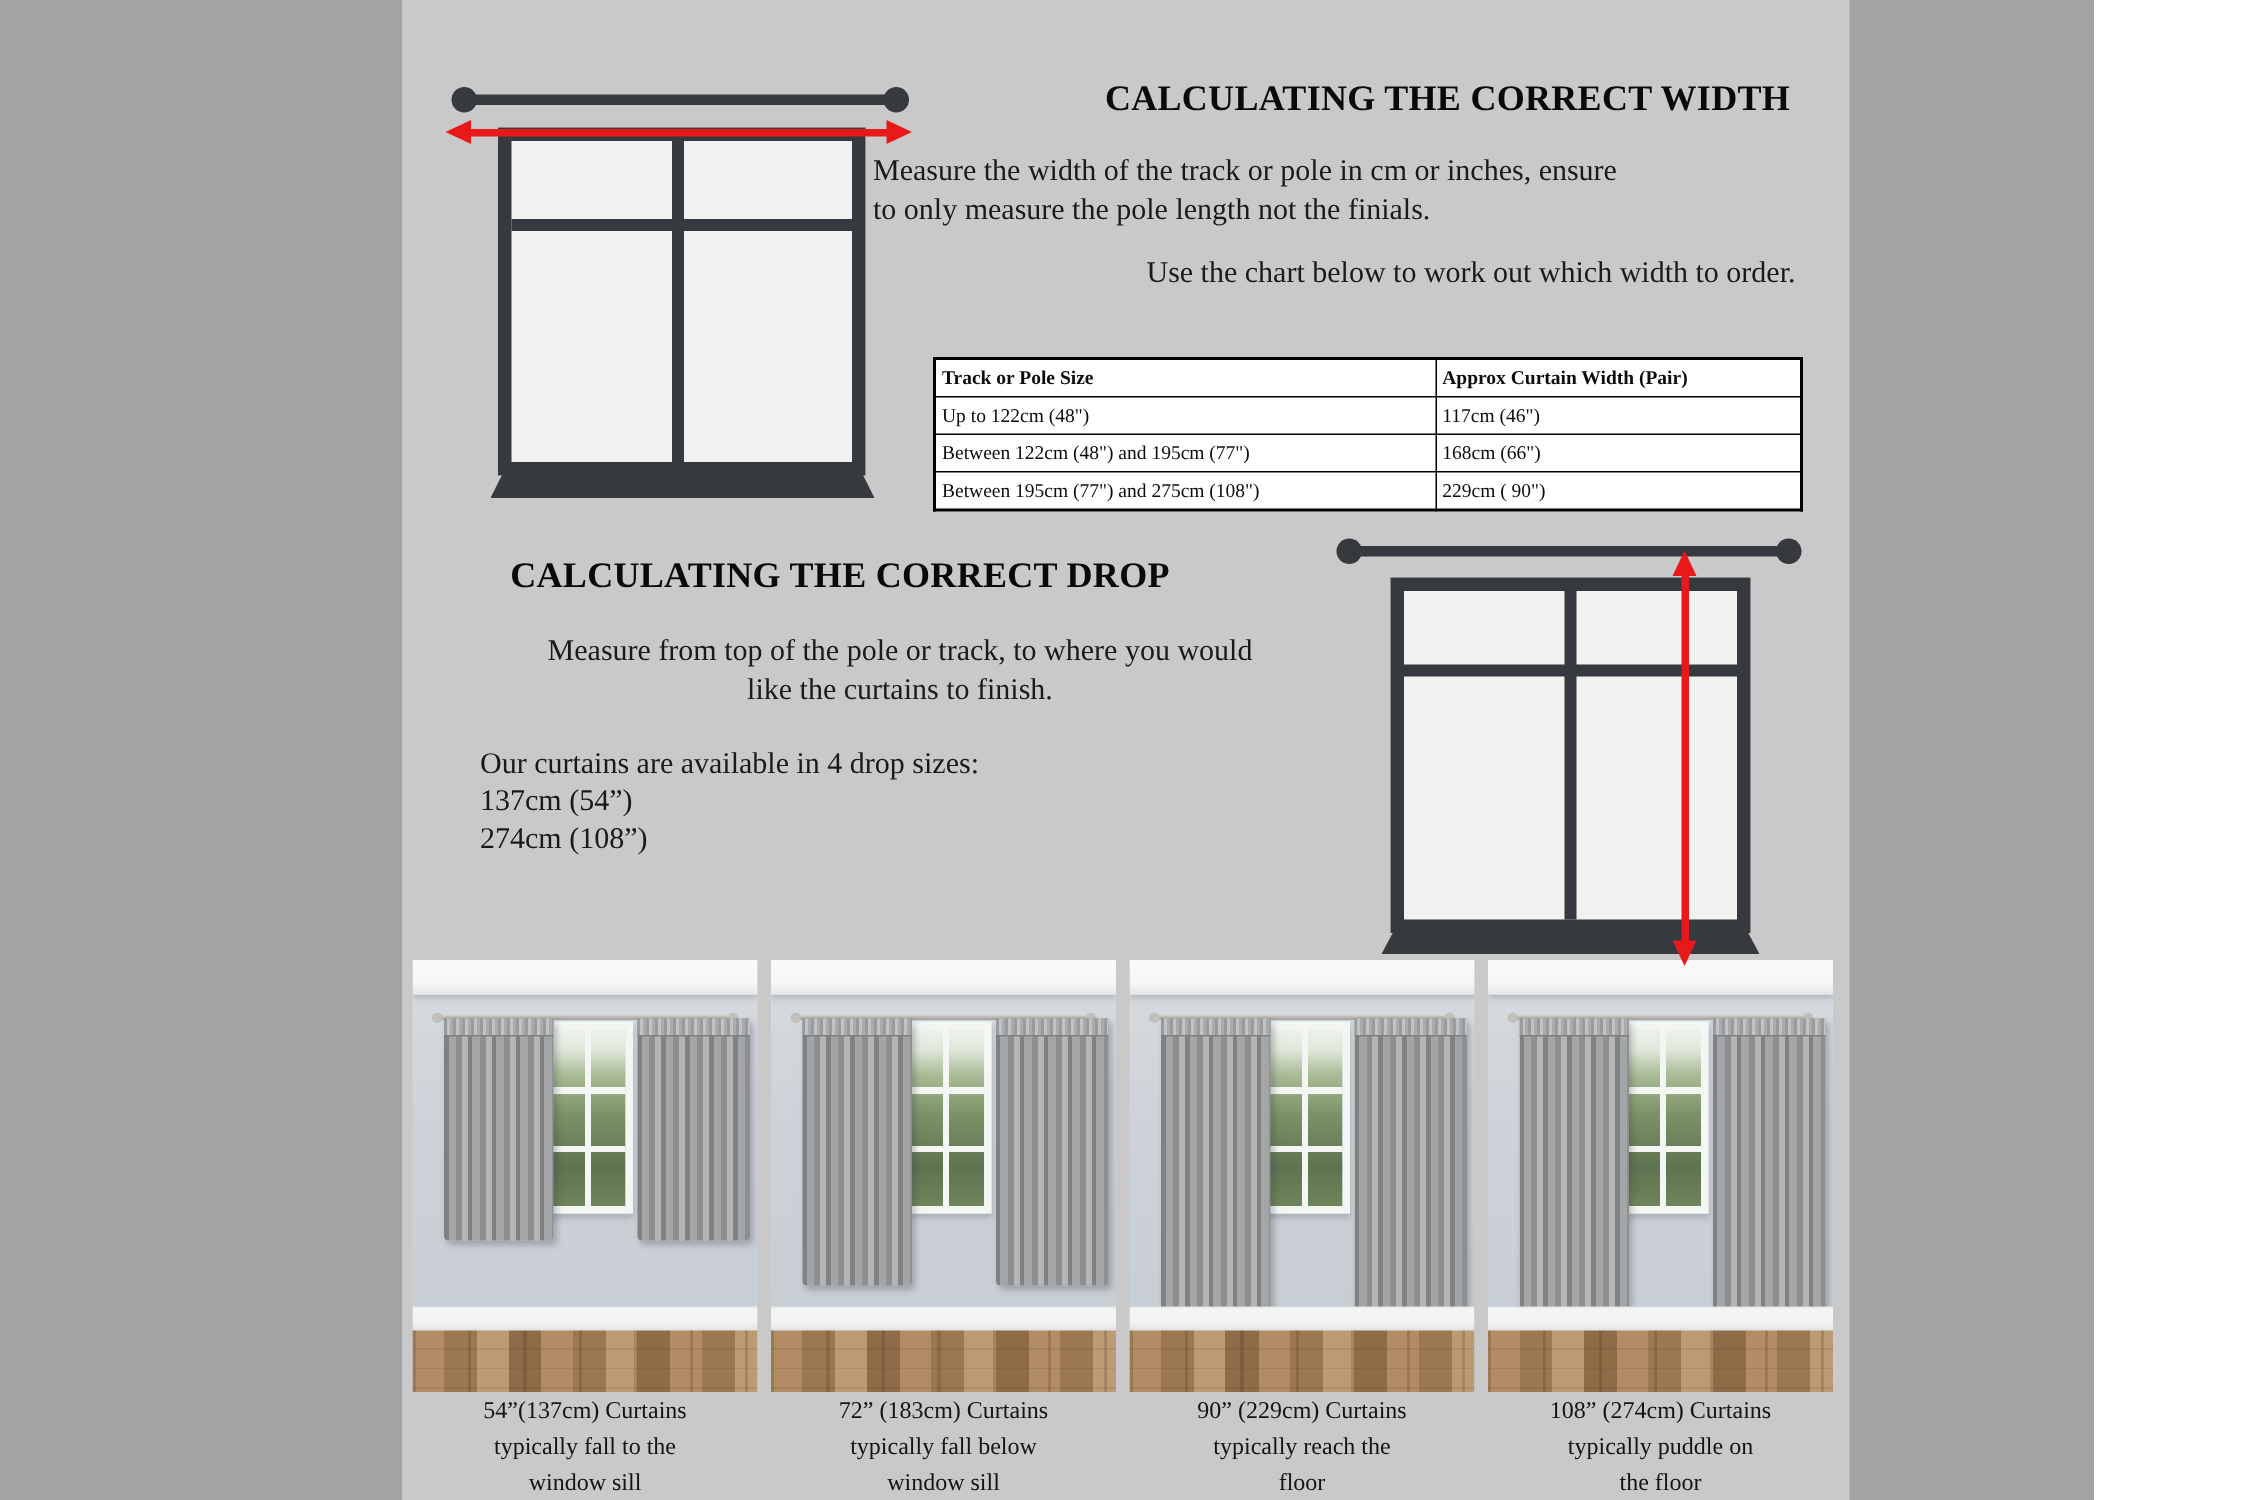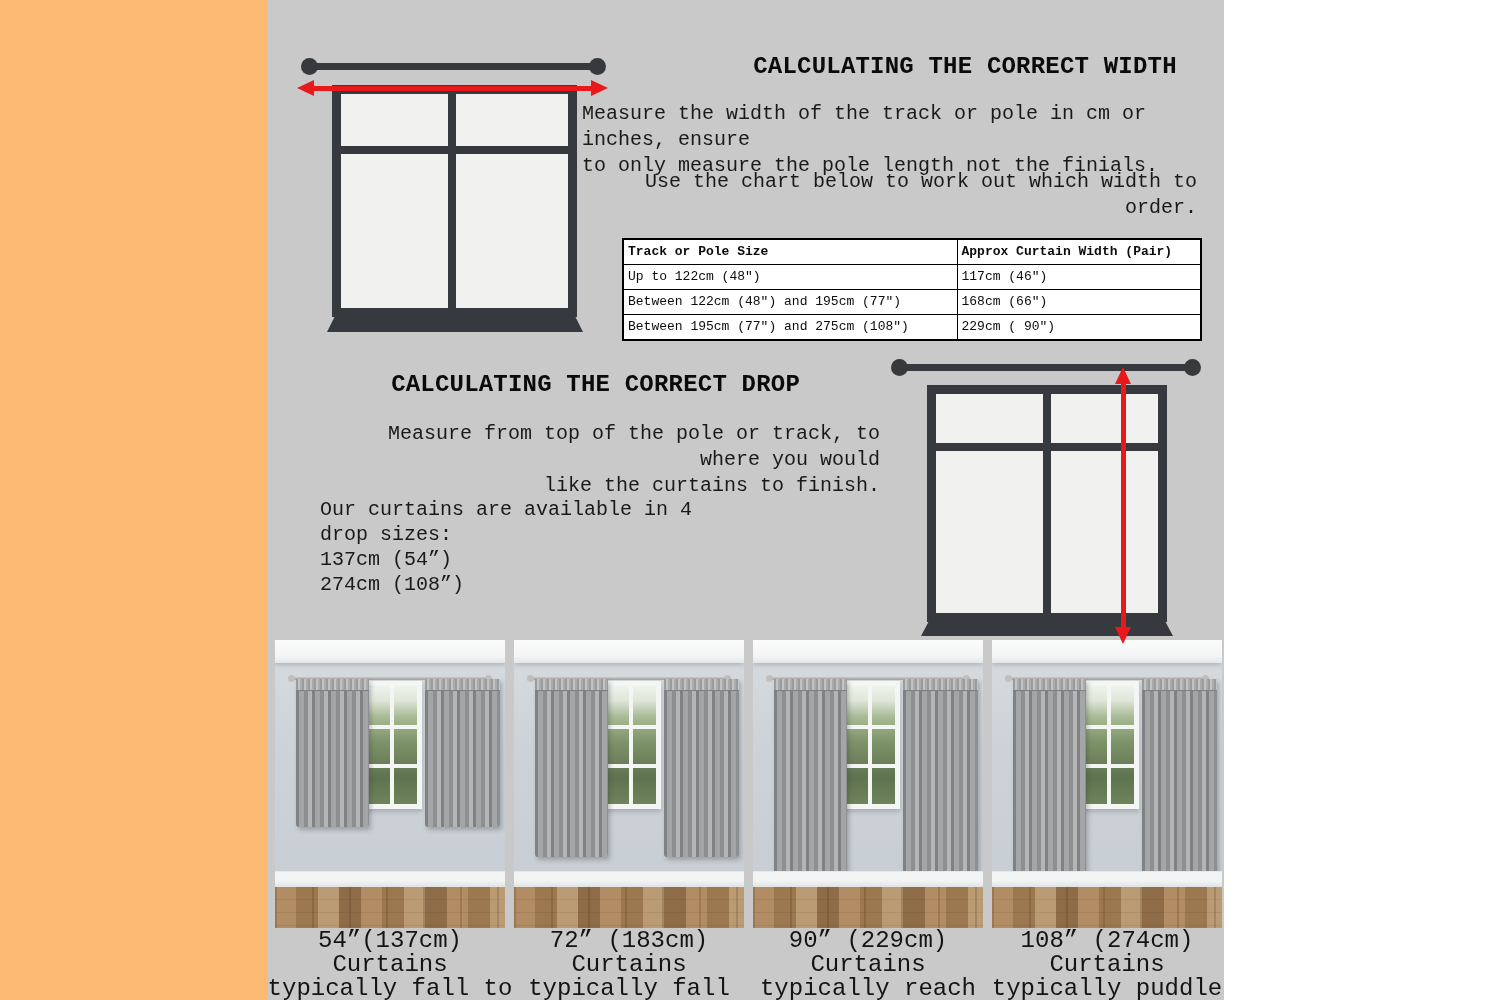--- a/index.html
+++ b/index.html
@@ -1,29 +1,29 @@
 <!DOCTYPE html>
 <html><head>
 <meta charset="utf-8">
 <style>
   html,body{margin:0;padding:0;background:#ffffff;}
   .canvas{
-    position:relative;width:1224px;height:1000px;background:#fdba74;
-    font-family:Liberation Mono, monospace;color:#0c0c0c;overflow:hidden;
+    position:relative;width:1396px;height:1000px;background:#a3a3a3;
+    font-family:Liberation Serif, serif;color:#0c0c0c;overflow:hidden;
   }
   .panel{position:absolute;left:268px;top:0;width:965px;height:1000px;background:#c9c9c9;}
 
   
   .h1{position:absolute;font-weight:bold;font-size:24px;letter-spacing:0.2px;color:#0a0a0a;}
   .width-title{left:680px;top:53px;width:570px;text-align:center;}
-  .drop-title{left:320px;top:371px;width:480px;text-align:right;}
+  .drop-title{left:320px;top:371px;width:480px;text-align:center;}
   .body-text{position:absolute;font-size:20px;line-height:26px;white-space:pre-line;color:#1a1a1a;}
   .width-intro{left:582px;top:101px;width:600px;text-align:left;}
   .chart-note{left:597px;top:169px;width:600px;text-align:right;}
-  .drop-intro{left:320px;top:421px;width:560px;text-align:right;}
+  .drop-intro{left:320px;top:421px;width:560px;text-align:center;}
   .sizes-block{position:absolute;left:320px;top:497px;width:420px;font-size:20px;line-height:25px;color:#1a1a1a;}
 
   
   .size-table{position:absolute;left:622px;top:238px;width:578px;border-collapse:collapse;background:#ffffff;
     font-size:13px;table-layout:fixed;}
   .size-table th,.size-table td{border:1px solid #000;padding:1px 4px 2px 4px;text-align:left;
     white-space:nowrap;overflow:hidden;height:21px;}
   .size-table th{font-weight:bold;}
   .size-table{border:2px solid #000;}
 
@@ -84,21 +84,21 @@
   .drop-90 .curtain{height:217px;}
   .drop-108 .curtain{height:231px;border-radius:0 0 7px 7px;}
   .skirting{position:absolute;left:0;right:0;top:231px;height:16px;border-top:1px solid #e6e8e9;
     background:linear-gradient(180deg,#f3f4f4 0 55%,#dde0e1 100%);}
   .floor{position:absolute;left:0;right:0;top:247px;height:41px;
     background:
       repeating-linear-gradient(180deg,transparent 0 12px,rgba(70,45,25,0.10) 12px 13px),
       repeating-linear-gradient(90deg,rgba(60,35,15,0.18) 0 2px,transparent 2px 37px),
       repeating-linear-gradient(90deg,#b18c64 0 21px,#9c7850 21px 43px,#bb9b73 43px 64px,#8f6c48 64px 86px);}
 
-  .caption{position:absolute;top:929px;width:270px;text-align:center;font-size:24px;line-height:24px;
+  .caption{position:absolute;top:929px;width:270px;text-align:center;font-size:16px;line-height:24px;
     white-space:pre-line;color:#141414;}
 </style>
 </head>
 <body>
 
 <div class="canvas">
   <div class="panel"></div>
 
   <div>
     <div class="illu-pole" style="left:310px;top:63px;width:287px;"></div>

